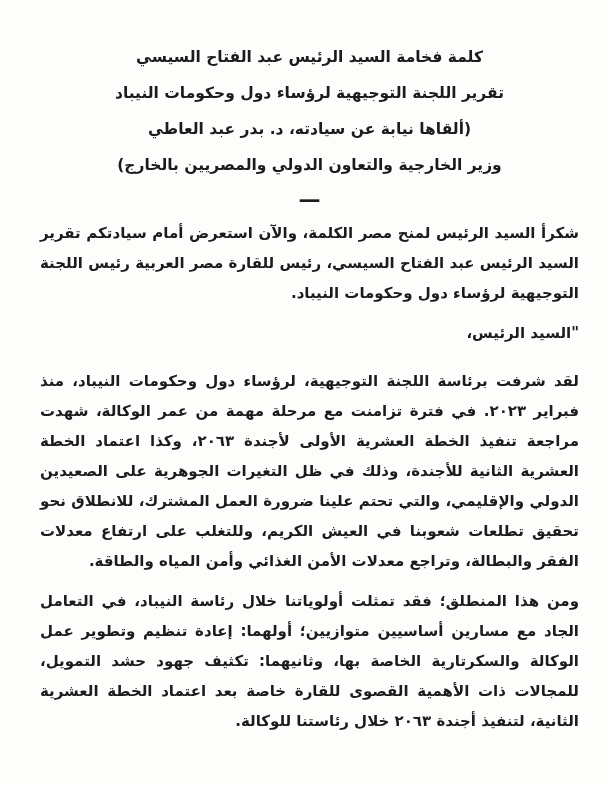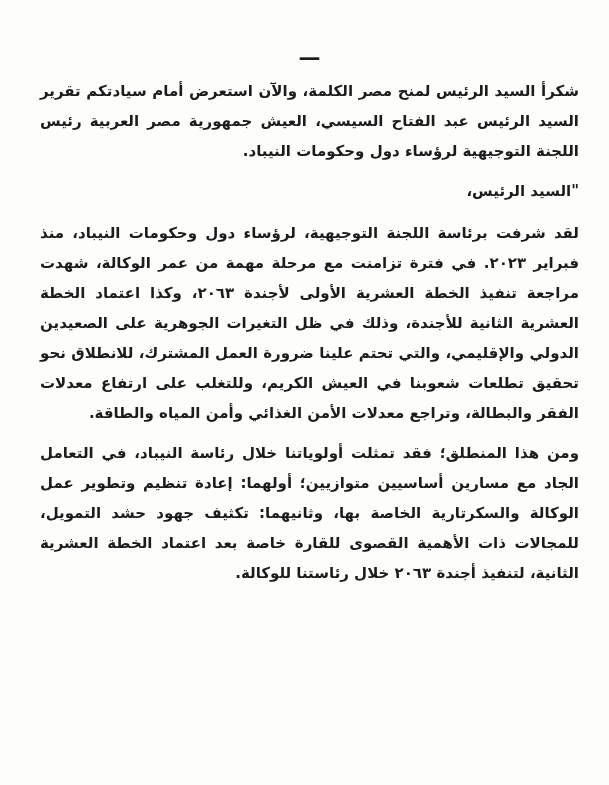--- a/index.html
+++ b/index.html
@@ -39,38 +39,44 @@
     margin: 2px auto 8px auto;
     font-weight: bold;
   }
   .para {
     font-size: 15px;
     line-height: 30px;
     text-align: justify;
     margin: 6px 0 10px 0;
   }
   .para.gap-top {
-    margin-top: 12px;
+    margin-top: 18px;
   }
   .salutation {
     font-size: 15px;
     line-height: 30px;
     margin: 2px 0;
     text-align: right;
   }
 </style>
 </head>
 <body>
 
 <div class="page">
 
+  <div class="title-block">
+    <div class="title-line">كلمة فخامة السيد الرئيس عبد الفتاح السيسي</div>
+    <div class="title-line">تقرير اللجنة التوجيهية لرؤساء دول وحكومات النيباد</div>
+    <div class="title-line">(ألقاها نيابة عن سيادته، د. بدر عبد العاطي</div>
+    <div class="title-line">وزير الخارجية والتعاون الدولي والمصريين بالخارج)</div>
+  </div>
 
   <div class="separator">—</div>
 
-  <p class="para">شكرأ السيد الرئيس لمنح مصر الكلمة، والآن استعرض أمام سيادتكم تقرير السيد الرئيس عبد الفتاح السيسي، العيش جمهورية مصر العربية رئيس اللجنة التوجيهية لرؤساء دول وحكومات النيباد.</p>
+  <p class="para">شكرأ السيد الرئيس لمنح مصر الكلمة، والآن استعرض أمام سيادتكم تقرير السيد الرئيس عبد الفتاح السيسي، رئيس للقارة مصر العربية رئيس اللجنة التوجيهية لرؤساء دول وحكومات النيباد.</p>
 
   <p class="salutation">"السيد الرئيس،</p>
 
 
   <p class="para gap-top">لقد شرفت برئاسة اللجنة التوجيهية، لرؤساء دول وحكومات النيباد، منذ فبراير ٢٠٢٣. في فترة تزامنت مع مرحلة مهمة من عمر الوكالة، شهدت مراجعة تنفيذ الخطة العشرية الأولى لأجندة ٢٠٦٣، وكذا اعتماد الخطة العشرية الثانية للأجندة، وذلك في ظل التغيرات الجوهرية على الصعيدين الدولي والإقليمي، والتي تحتم علينا ضرورة العمل المشترك، للانطلاق نحو تحقيق تطلعات شعوبنا في العيش الكريم، وللتغلب على ارتفاع معدلات الفقر والبطالة، وتراجع معدلات الأمن الغذائي وأمن المياه والطاقة.</p>
 
   <p class="para">ومن هذا المنطلق؛ فقد تمثلت أولوياتنا خلال رئاسة النيباد، في التعامل الجاد مع مسارين أساسيين متوازيين؛ أولهما: إعادة تنظيم وتطوير عمل الوكالة والسكرتارية الخاصة بها، وثانيهما: تكثيف جهود حشد التمويل، للمجالات ذات الأهمية القصوى للقارة خاصة بعد اعتماد الخطة العشرية الثانية، لتنفيذ أجندة ٢٠٦٣ خلال رئاستنا للوكالة.</p>
 
 </div>
 

